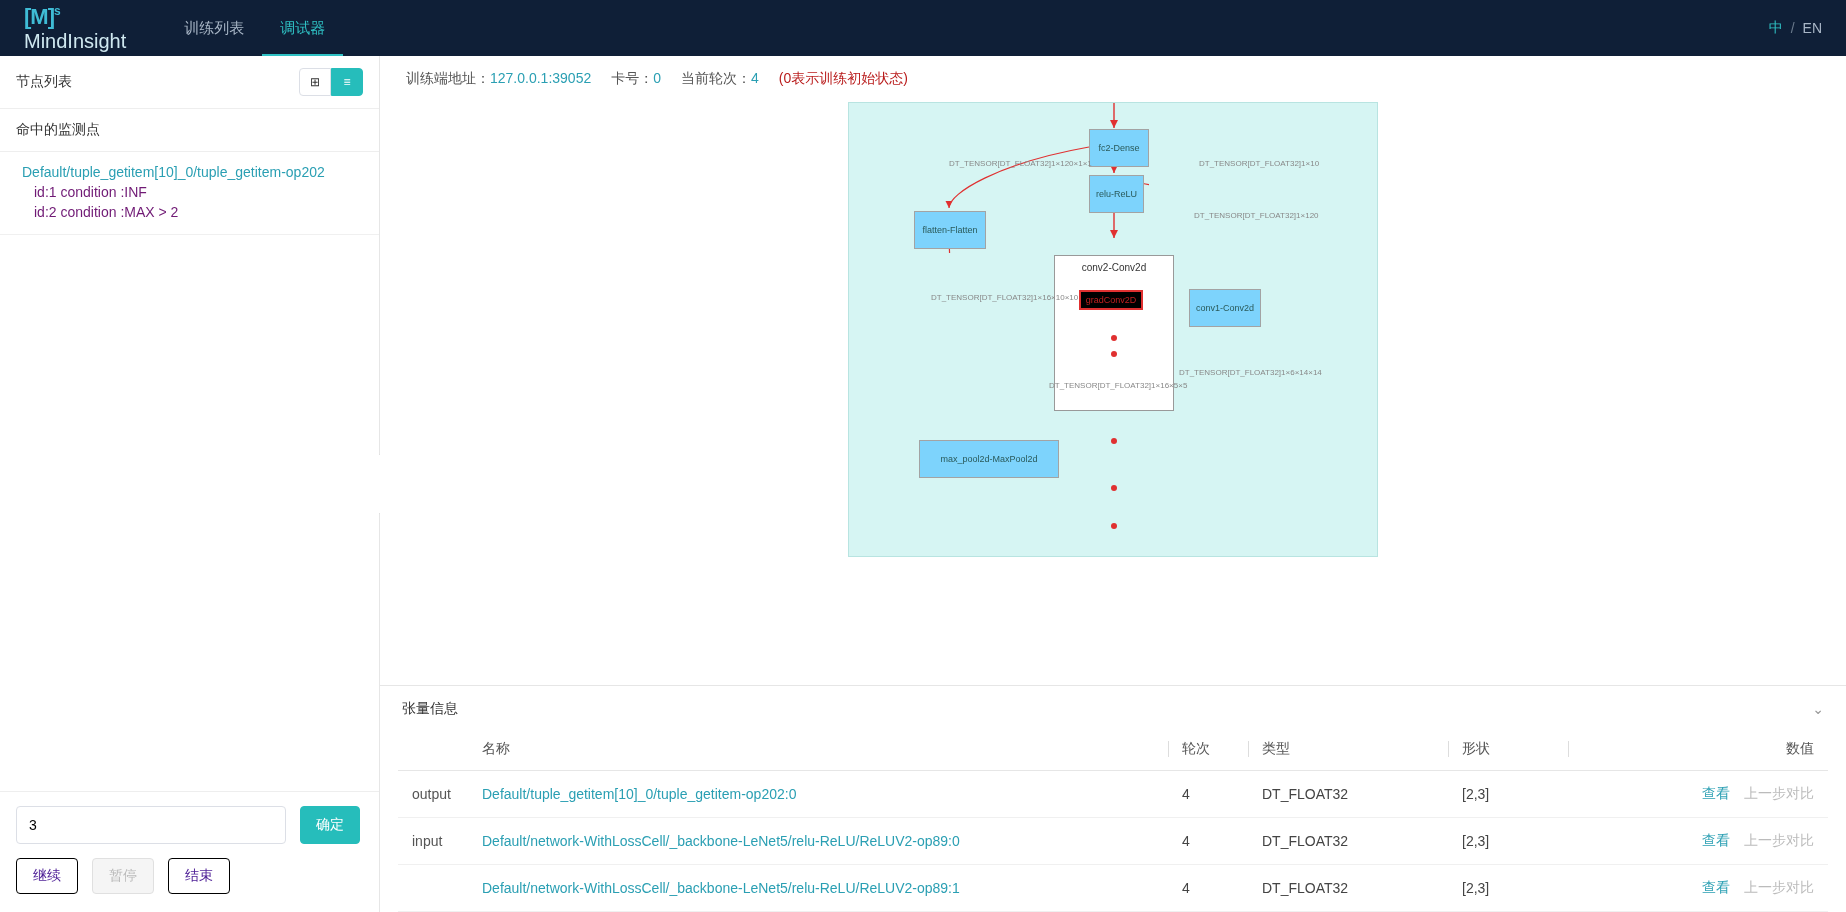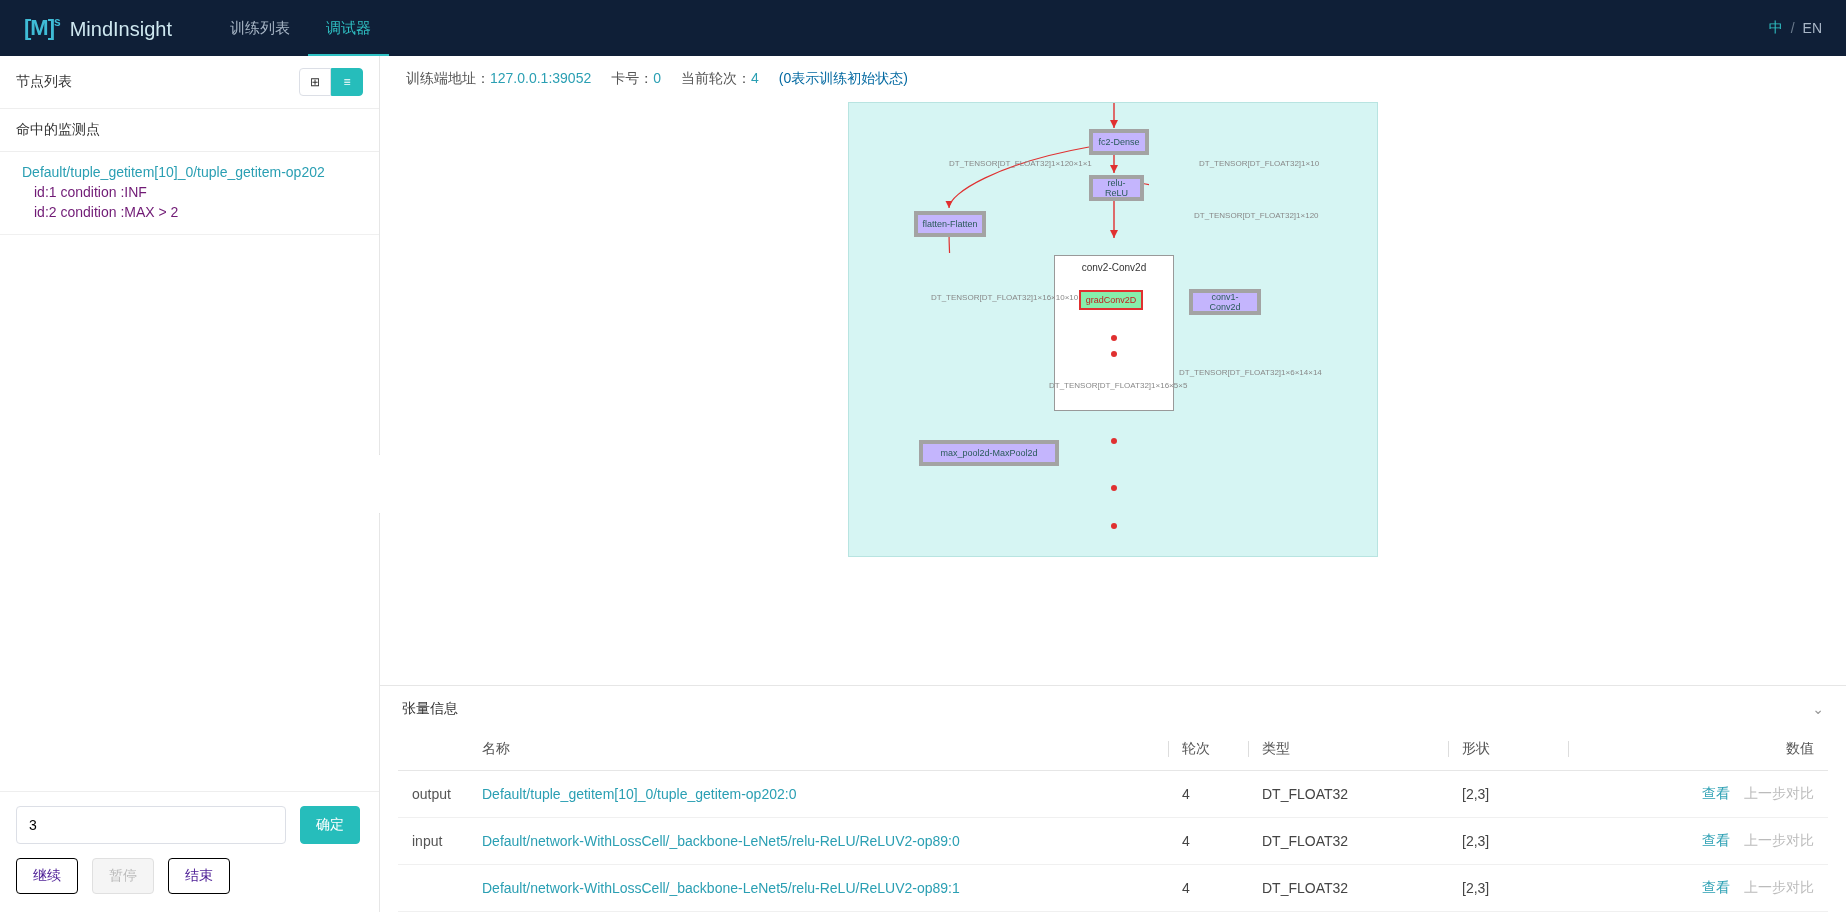--- a/index.html
+++ b/index.html
@@ -1,20 +1,20 @@
 <!DOCTYPE html>
 <html><head>
 <meta charset="utf-8">
 <style>
 * { margin:0; padding:0; box-sizing:border-box; font-family:"Helvetica Neue",Arial,"PingFang SC","Microsoft YaHei",sans-serif; }
 body { width:1846px; height:912px; background:#fff; font-size:14px; color:#333; overflow:hidden; }
 
 
 .header { height:56px; background:#0f1f37; display:flex; align-items:center; padding:0 24px; }
-.logo { display:flex; align-items:flex-end; color:#cfe8f0; font-size:20px; font-weight:400; }
+.logo { display:flex; align-items:flex-start; color:#cfe8f0; font-size:20px; font-weight:400;flex-direction:column; }
 .logo-mark { color:#3fbcd6; font-weight:bold; font-size:22px; margin-right:10px; letter-spacing:-1px; }
 .logo-mark sup { color:#3fbcd6; font-size:12px; vertical-align:top; }
 .nav { display:flex; margin-left:40px; }
 .nav-item { color:#a8b6c6; padding:0 18px; height:56px; line-height:56px; font-size:15px; cursor:pointer; }
 .nav-item.active { color:#2fc1c4; border-bottom:2px solid #2fc1c4; }
 .lang { margin-left:auto; color:#a8b6c6; font-size:14px; display:flex; align-items:center; gap:8px; }
 .lang .active { color:#2fc1c4; }
 .lang .sep { color:#6a7a8c; }
 
 
@@ -40,28 +40,28 @@
 .btn.disabled { background:#f5f5f5; color:#bbb; border:1px solid #e0e0e0; cursor:not-allowed; }
 .sb-foot-row2 { display:flex; gap:14px; }
 .sb-foot-row2 .btn { width:62px; height:36px; padding:0; }
 
 .collapse-handle { position:absolute; right:-14px; top:50%; transform:translateY(-50%); width:14px; height:60px; background:#fff; border:1px solid #e0e0e0; border-left:none; border-radius:0 6px 6px 0; display:flex; align-items:center; justify-content:center; cursor:pointer; font-size:12px; color:#888; }
 
 .content { flex:1; display:flex; flex-direction:column; overflow:hidden; }
 .info-bar { padding:14px 26px; font-size:14px; color:#555; display:flex; align-items:center; gap:20px; }
 .info-bar .lbl { color:#555; }
 .info-bar .val { color:#2a9fb3; }
-.info-bar .note { color:#0369a1; }
+.info-bar .note { color:#b91c1c; }
 
 .graph-area { flex:1; position:relative; background:#fff; overflow:hidden; padding:0 60px; }
 .graph-canvas { position:relative; width:530px; height:455px; margin:0 auto; background:#d6f5f3; border:1px solid #b8e4e1; }
-.gnode { position:absolute; background:#c4b5fd; border:4px solid #a3a3a3; font-size:9px; text-align:center; color:#2a5a5a; display:flex; align-items:center; justify-content:center; padding:9px 4px; }
+.gnode { position:absolute; background:#7dd3fc; border:1px solid #a3a3a3; font-size:9px; text-align:center; color:#2a5a5a; display:flex; align-items:center; justify-content:center; padding:18px 4px; }
 .gbox { position:absolute; background:#fff; border:1px solid #999; font-size:10px; color:#333; text-align:center; }
 .gbox-title { margin-top:6px; font-size:10px; }
-.gbox-hl { position:absolute; background:#86efac; border:2px solid #e03030; color:#c02020; font-size:9px; display:flex; align-items:center; justify-content:center; padding:2px 4px; }
+.gbox-hl { position:absolute; background:#000000; border:2px solid #e03030; color:#c02020; font-size:9px; display:flex; align-items:center; justify-content:center; padding:2px 4px; }
 .gdot { position:absolute; width:6px; height:6px; border-radius:50%; background:#e03030; }
 .edge-label { position:absolute; font-size:8px; color:#888; white-space:nowrap; }
 svg.edges { position:absolute; inset:0; }
 
 .tensor-section { border-top:1px solid #e6e6e6; }
 .ts-header { display:flex; align-items:center; justify-content:space-between; padding:14px 22px 10px; }
 .ts-title { font-weight:500; }
 .ts-chevron { color:#999; cursor:pointer; }
 
 table.tensor { width:calc(100% - 36px); margin:0 18px; border-collapse:collapse; }

